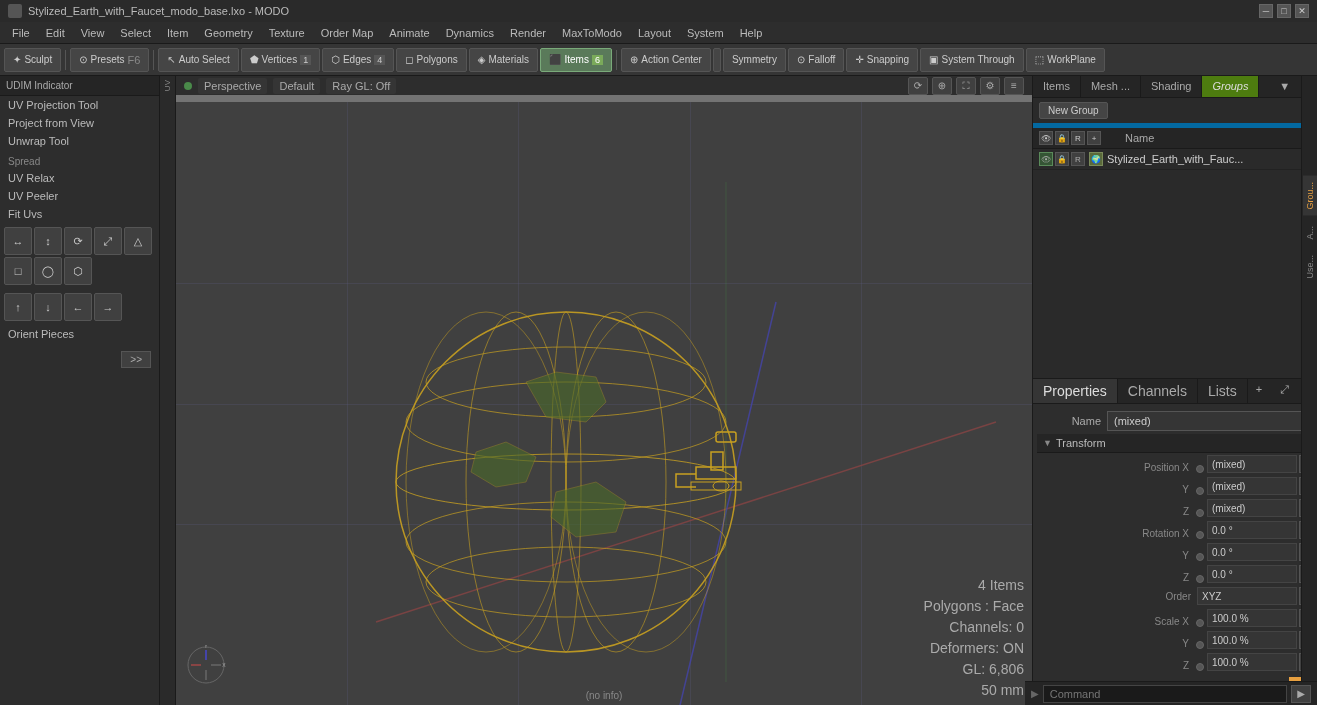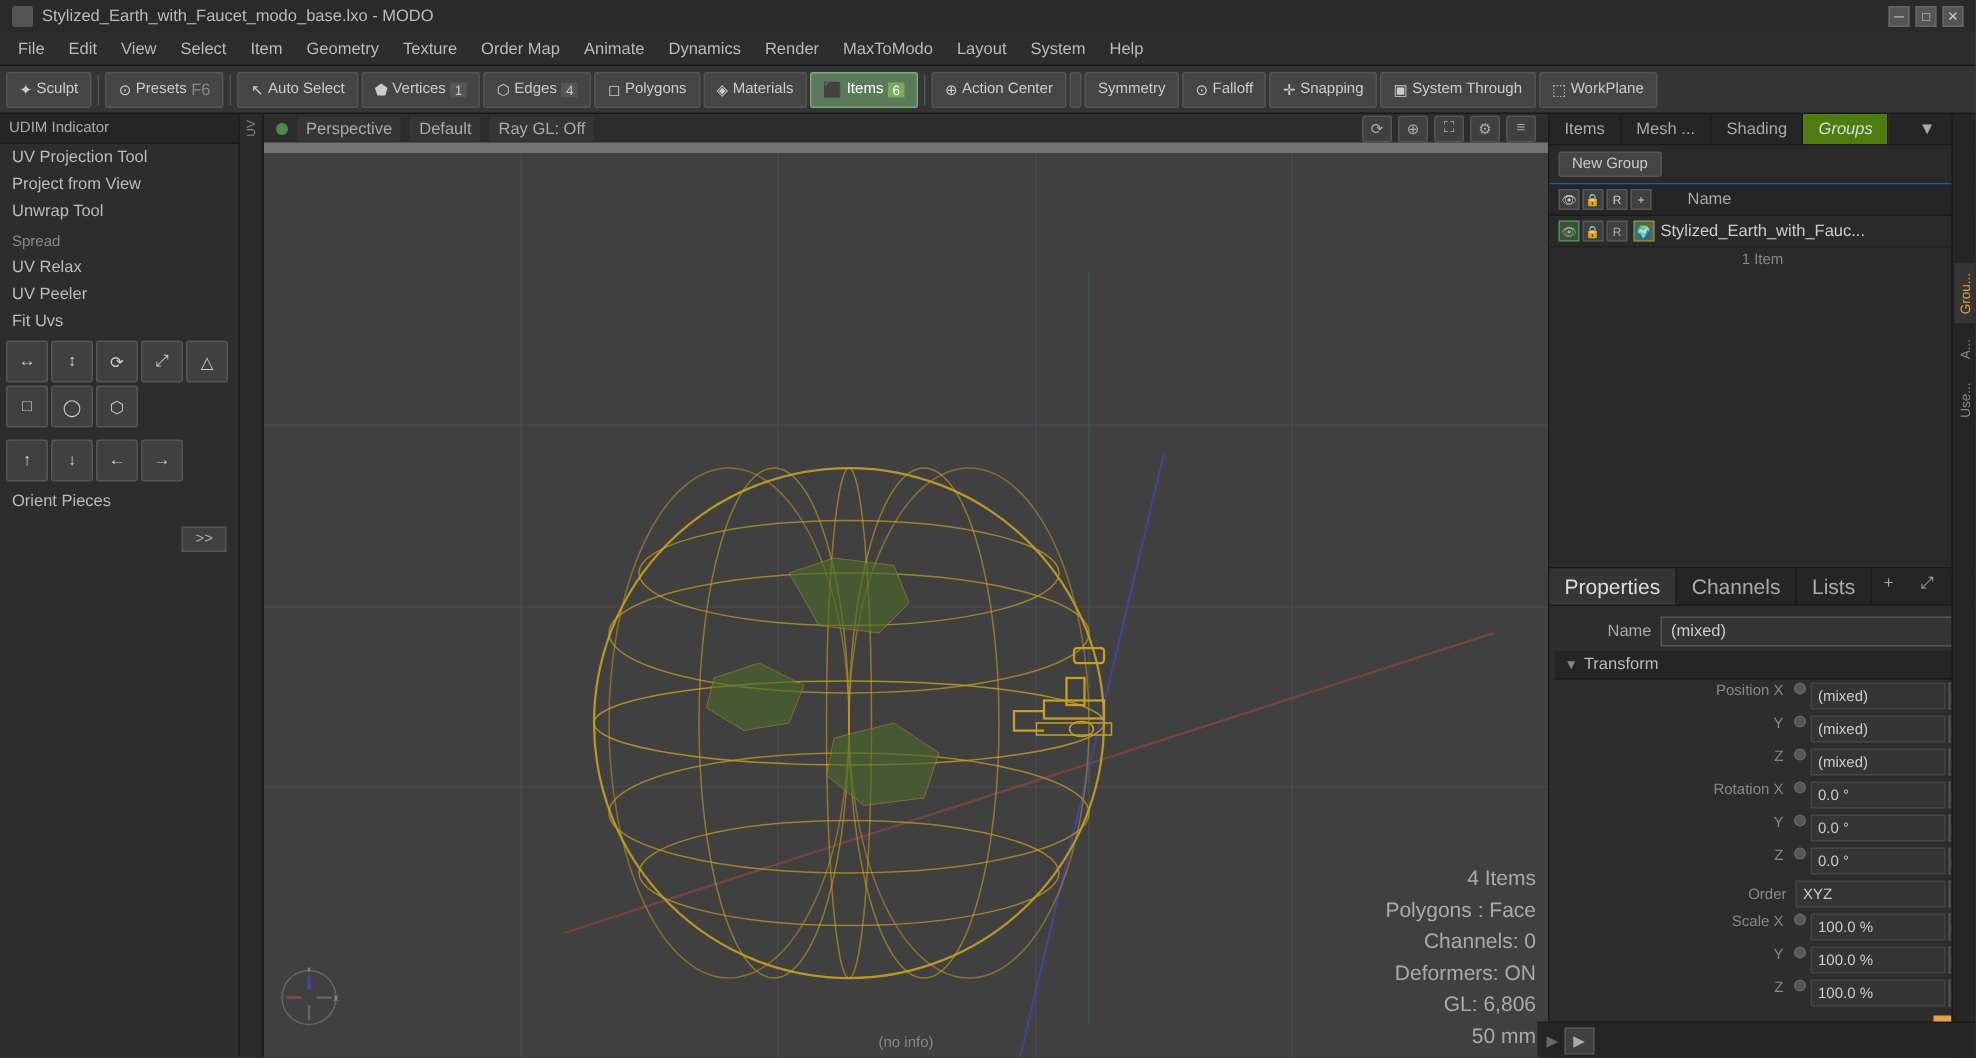--- a/index.html
+++ b/index.html
@@ -66,21 +66,21 @@
     
     #right-panel { width: 285px; background: #2d2d2d; border-left: 1px solid #1a1a1a; display: flex; flex-direction: column; }
     
     
     #right-tabs { display: flex; background: #252525; border-bottom: 1px solid #1a1a1a; }
     .right-tab { padding: 4px 10px; color: #aaa; font-size: 11px; cursor: pointer; border-right: 1px solid #1a1a1a; }
     .right-tab.active { background: #4d7c0f; color: #ddd; font-style: italic; }
     .right-tab-expand { margin-left: auto; padding: 4px 6px; color: #aaa; cursor: pointer; }
     
     
-    #groups-header { display: flex; align-items: center; padding: 4px 6px; background: #2a2a2a; border-bottom: 1px solid #0369a1; gap: 4px; }
+    #groups-header { display: flex; align-items: center; padding: 4px 6px; background: #2a2a2a; border-bottom: 5px solid #0369a1; gap: 4px; }
     .groups-btn { background: #454545; border: 1px solid #555; color: #ccc; padding: 2px 8px; font-size: 10px; cursor: pointer; border-radius: 2px; }
     
     
     #items-list { flex: 1; background: #2a2a2a; overflow-y: auto; }
     #items-list-header { display: flex; align-items: center; padding: 3px 6px; background: #252525; border-bottom: 1px solid #1a1a1a; }
     .items-col-icons { display: flex; gap: 2px; margin-right: 4px; }
     .items-col-icon { width: 14px; height: 14px; background: #404040; border: 1px solid #555; display: flex; align-items: center; justify-content: center; font-size: 8px; cursor: pointer; }
     #name-header { color: #aaa; font-size: 11px; margin-left: 20px; }
     
     .item-row { display: flex; align-items: center; padding: 3px 6px; border-bottom: 1px solid #222; cursor: pointer; }
@@ -99,21 +99,21 @@
     .props-tab-expand { margin-left: auto; padding: 4px 6px; color: #aaa; cursor: pointer; }
     
     #props-content { background: #2d2d2d; padding: 4px; }
     .props-name-row { display: flex; align-items: center; padding: 3px 4px; gap: 6px; }
     .props-label { color: #aaa; font-size: 11px; width: 60px; text-align: right; }
     .props-value { background: #353535; border: 1px solid #555; color: #ccc; padding: 2px 6px; font-size: 11px; flex: 1; height: 20px; display: flex; align-items: center; }
     
     .props-section { background: #252525; padding: 3px 6px; font-size: 11px; color: #bbb; border-bottom: 1px solid #1a1a1a; display: flex; align-items: center; gap: 4px; }
     .props-section-arrow { color: #888; font-size: 9px; }
     
-    .props-row { display: flex; align-items: flex-start; padding: 2px 4px; gap: 2px; }
+    .props-row { display: flex; align-items: flex-end; padding: 2px 4px; gap: 2px; }
     .props-row-label { color: #888; font-size: 10px; flex: 1; text-align: right; padding-right: 4px; }
     .props-row-input { background: #353535; border: 1px solid #444; color: #ccc; padding: 1px 4px; font-size: 10px; width: 90px; height: 18px; display: flex; align-items: center; }
     .props-dot { width: 8px; height: 8px; border-radius: 50%; background: #555; border: 1px solid #666; margin: 0 1px; }
     .props-arrow-btn { width: 10px; height: 18px; background: #404040; border: 1px solid #555; display: flex; align-items: center; justify-content: center; font-size: 8px; color: #aaa; cursor: pointer; }
     
     .order-row { display: flex; align-items: center; padding: 2px 4px; gap: 2px; }
     .order-label { color: #888; font-size: 10px; flex: 1; text-align: right; padding-right: 4px; }
     .order-select { background: #353535; border: 1px solid #444; color: #ccc; padding: 1px 4px; font-size: 10px; width: 100px; height: 18px; display: flex; align-items: center; }
     .order-arrow { width: 10px; height: 18px; background: #404040; border: 1px solid #555; display: flex; align-items: center; justify-content: center; font-size: 8px; color: #aaa; cursor: pointer; }
     
@@ -390,21 +390,20 @@
       <div class="item-row">
         <div class="item-row-icons">
           <div class="item-icon" style="background:#355535;border-color:#5a8a5a;">👁</div>
           <div class="item-icon">🔒</div>
           <div class="item-icon">R</div>
         </div>
         <div class="item-thumb">🌍</div>
         <span class="item-name">Stylized_Earth_with_Fauc...</span>
       </div>
 
-      <div id="item-count">1 Item</div>
     </div>
 
     <div id="props-panel">
       <div id="props-tabs">
         <div class="props-tab active">Properties</div>
         <div class="props-tab">Channels</div>
         <div class="props-tab">Lists</div>
         <div class="props-tab-add">+</div>
         <div class="props-tab-expand">⤢</div>
         <div style="padding:4px 6px;color:#aaa;cursor:pointer;">⚙</div>
@@ -499,14 +498,15 @@
     <div id="right-side-tabs" style="position:absolute;right:0;top:0;bottom:0;width:16px;background:#252525;border-left:1px solid #1a1a1a;display:flex;flex-direction:column;align-items:center;padding-top:100px;gap:4px;">
       <div class="side-tab active">Grou...</div>
       <div class="side-tab">A...</div>
       <div class="side-tab">Use...</div>
     </div>
   </div>
 </div>
 
 <div style="position:fixed;bottom:0;left:1025px;right:0;height:24px;background:#252525;border-top:1px solid #1a1a1a;display:flex;align-items:center;padding:0 6px;gap:4px;">
   <span style="color:#666;font-size:10px;">▶</span>
+  <input type="text" id="command-input" style="background: rgb(26, 26, 26); border: 1px solid rgb(68, 68, 68); color: rgb(204, 204, 204); padding: 2px 6px; font-size: 11px; flex: 1 1 0%; height: 18px; outline: none;" placeholder="Command">
   <div style="width:20px;height:18px;background:#404040;border:1px solid #555;display:flex;align-items:center;justify-content:center;font-size:10px;color:#aaa;cursor:pointer;">▶</div>
 </div>
 
 </body></html>

